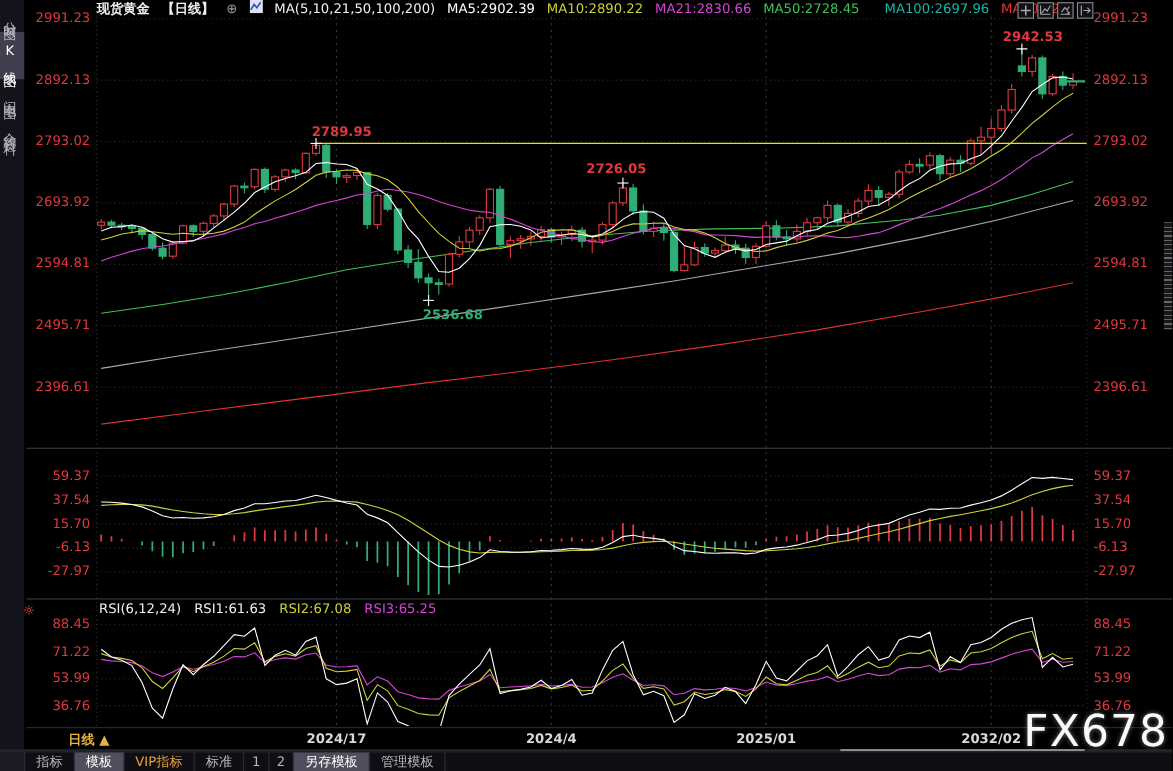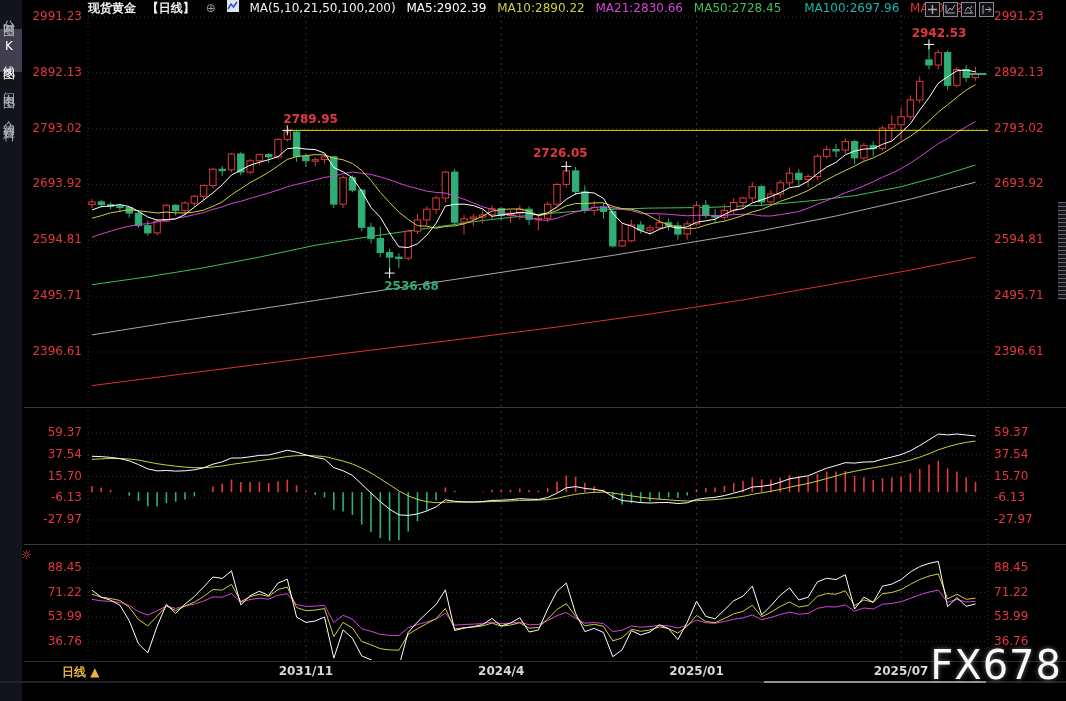--- a/index.html
+++ b/index.html
@@ -500,29 +500,46 @@
       <span class="axl" style="top: 609px;">53.99</span>
       <span class="axl" style="top: 633.5px;">36.76</span>
     </div>
 
   <div class="sep" style="top:407px"></div>
   <div class="sep" style="top:544px"></div>
   <div class="sep" style="top:661px;background:#2c2c34"></div>
 
 
   <span class="sun" style="top:548px">☼</span>
+  <div class="plegend" id="rsi-legend" style="top:546px">
+    <span style="color:#f0f0f0">RSI(6,12,24)</span>
+    <span style="color:#f0f0f0">RSI1:61.63</span>
+    <span style="color:#cfcf3a">RSI2:67.08</span>
+    <span style="color:#d545d5">RSI3:65.25</span>
+  </div>
 
   <div id="time-row">
     <span id="period-btn">日线 ▲</span>
-    <span class="date-label" style="left: 277.9px;">2031/11</span>
+    <span class="date-label" style="left: 277.9px;">2024/17</span>
     <span class="date-label" style="left: 473.2px;">2024/4</span>
     <span class="date-label" style="left: 668.5px;">2025/01</span>
-    <span class="date-label" style="left: 873.1px;">2025/07</span>
+    <span class="date-label" style="left: 873.1px;">2032/02</span>
   </div>
 
   <div id="hscroll-track">
       <div id="hthumb"></div>
     </div>
   <div id="vscroll"></div>
 
   <div id="watermark">FX678</div>
 
+  <div id="toolbar">
+    <div class="tb-corner"></div>
+    <span class="ptab">指标</span>
+    <span class="ptab sel">模板</span>
+    <span class="ptab vip">VIP指标</span>
+    <span class="ptab">标准</span>
+    <span class="ptab num">1</span>
+    <span class="ptab num">2</span>
+    <span class="ptab sel">另存模板</span>
+    <span class="ptab">管理模板</span>
+  </div>
 </div>
 
 </body></html>

